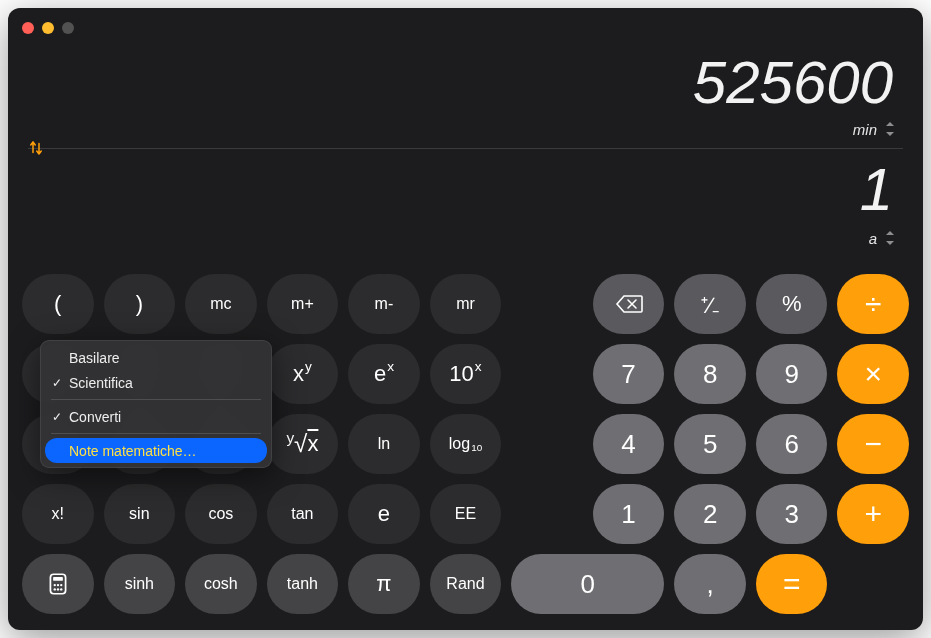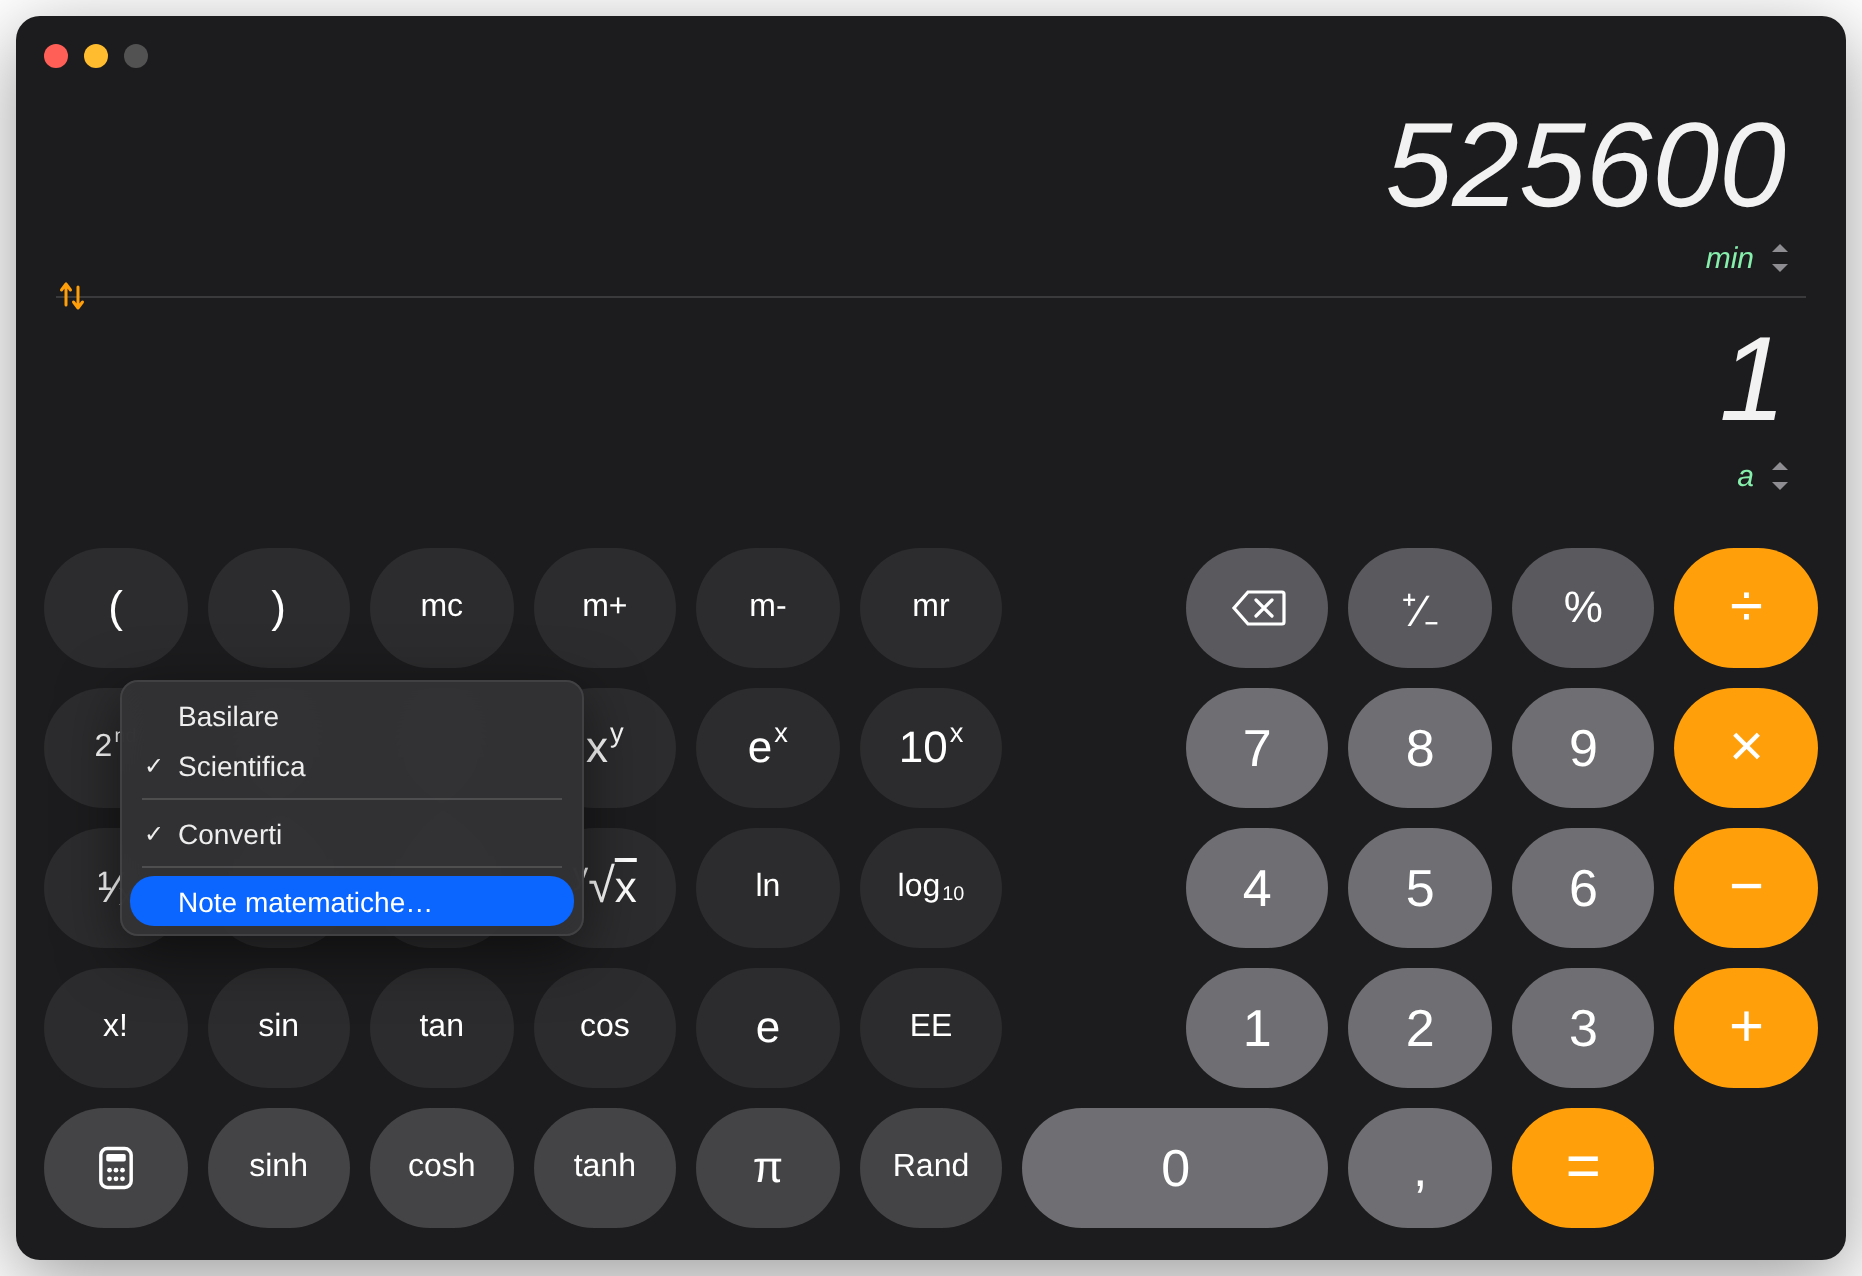--- a/index.html
+++ b/index.html
@@ -23,21 +23,21 @@
   
   .big-number {
     position: absolute; right: 10px; font-weight: 300; color: #f2f2f2;
     font-variant-numeric: tabular-nums; letter-spacing: 0px;
   }
   .pane-top .big-number { top: 40px; font-size: 60px; }
   .pane-bottom .big-number { top: 6px; font-size: 60px; }
   
   .unit-row {
     position: absolute; right: 6px; display: flex; align-items: center; gap: 6px;
-    color: #86efac; font-size: 15px; margin-left: 10px;
+    color: #e5e5e5; font-size: 15px; margin-left: 10px;
   }
   .pane-top .unit-row { top: 112px; }
   .pane-bottom .unit-row { top: 80px; }
   
   .unit-chevrons {
     width: 14px; height: 18px; position: relative; display: inline-block;
   }
   .unit-chevrons::before, .unit-chevrons::after {
     content: ""; position: absolute; left: 3px; width: 0; height: 0;
     border-left: 4px solid transparent; border-right: 4px solid transparent;
@@ -76,35 +76,35 @@
   .btn sub { font-size: 0.62em; position: relative; bottom: -0.35em; margin-left: 1px; }
   .btn .frac-y { font-size: 0.7em; position: relative; top: -0.4em; }
   .btn .radic { font-size: 1.1em; }
   
   .mode-icon svg { width: 26px; height: 26px; }
   
   .delete-icon svg { width: 28px; height: 20px; }
   
   
   .menu {
-    position: absolute; left: 52px; top: 332px; width: 232px;
+    position: absolute; left: 32px; top: 332px; width: 232px;
     background: rgba(50,50,52,0.98); border-radius: 9px; padding: 5px;
     box-shadow: 0 8px 30px rgba(0,0,0,0.5), 0 0 0 1px rgba(255,255,255,0.08) inset;
     backdrop-filter: blur(20px);
     font-size: 14px; color: #eee;
     z-index: 10;
   }
   .menu-item {
     display: flex; align-items: center; height: 25px; padding: 0 10px 0 24px;
     border-radius: 5px; position: relative; cursor: pointer;
   }
   .menu-item.checked::before {
     content: "✓"; position: absolute; left: 7px; font-size: 12px; color: #eee;
   }
-  .menu-item.highlight { background: #0a66ff; color: #ffffff; border-radius: 12px; }
+  .menu-item.highlight { background: #0a66ff; color: #fde047; border-radius: 12px; }
   .menu-sep { height: 1px; background: rgba(255,255,255,0.14); margin: 4px 6px; }
 </style>
 </head>
 <body>
 
 <div class="window">
 
   <div class="traffic-lights">
     <div class="dot red"></div>
     <div class="dot yellow"></div>
@@ -208,22 +208,22 @@
         <sub>10</sub>
       </div>
     <div class="btn dark" style="visibility:hidden"></div>
     <div class="btn num">4</div>
     <div class="btn num">5</div>
     <div class="btn num">6</div>
     <div class="btn orange">−</div>
 
     <div class="btn dark small-text">x!</div>
     <div class="btn dark small-text">sin</div>
+    <div class="btn dark small-text">cos</div>
     <div class="btn dark small-text">tan</div>
-    <div class="btn dark small-text">cos</div>
     <div class="btn dark">e</div>
     <div class="btn dark small-text">EE</div>
     <div class="btn dark" style="visibility:hidden"></div>
     <div class="btn num">1</div>
     <div class="btn num">2</div>
     <div class="btn num">3</div>
     <div class="btn orange">+</div>
 
     <div class="btn row6 mode-icon">
       <svg viewBox="0 0 24 24">

